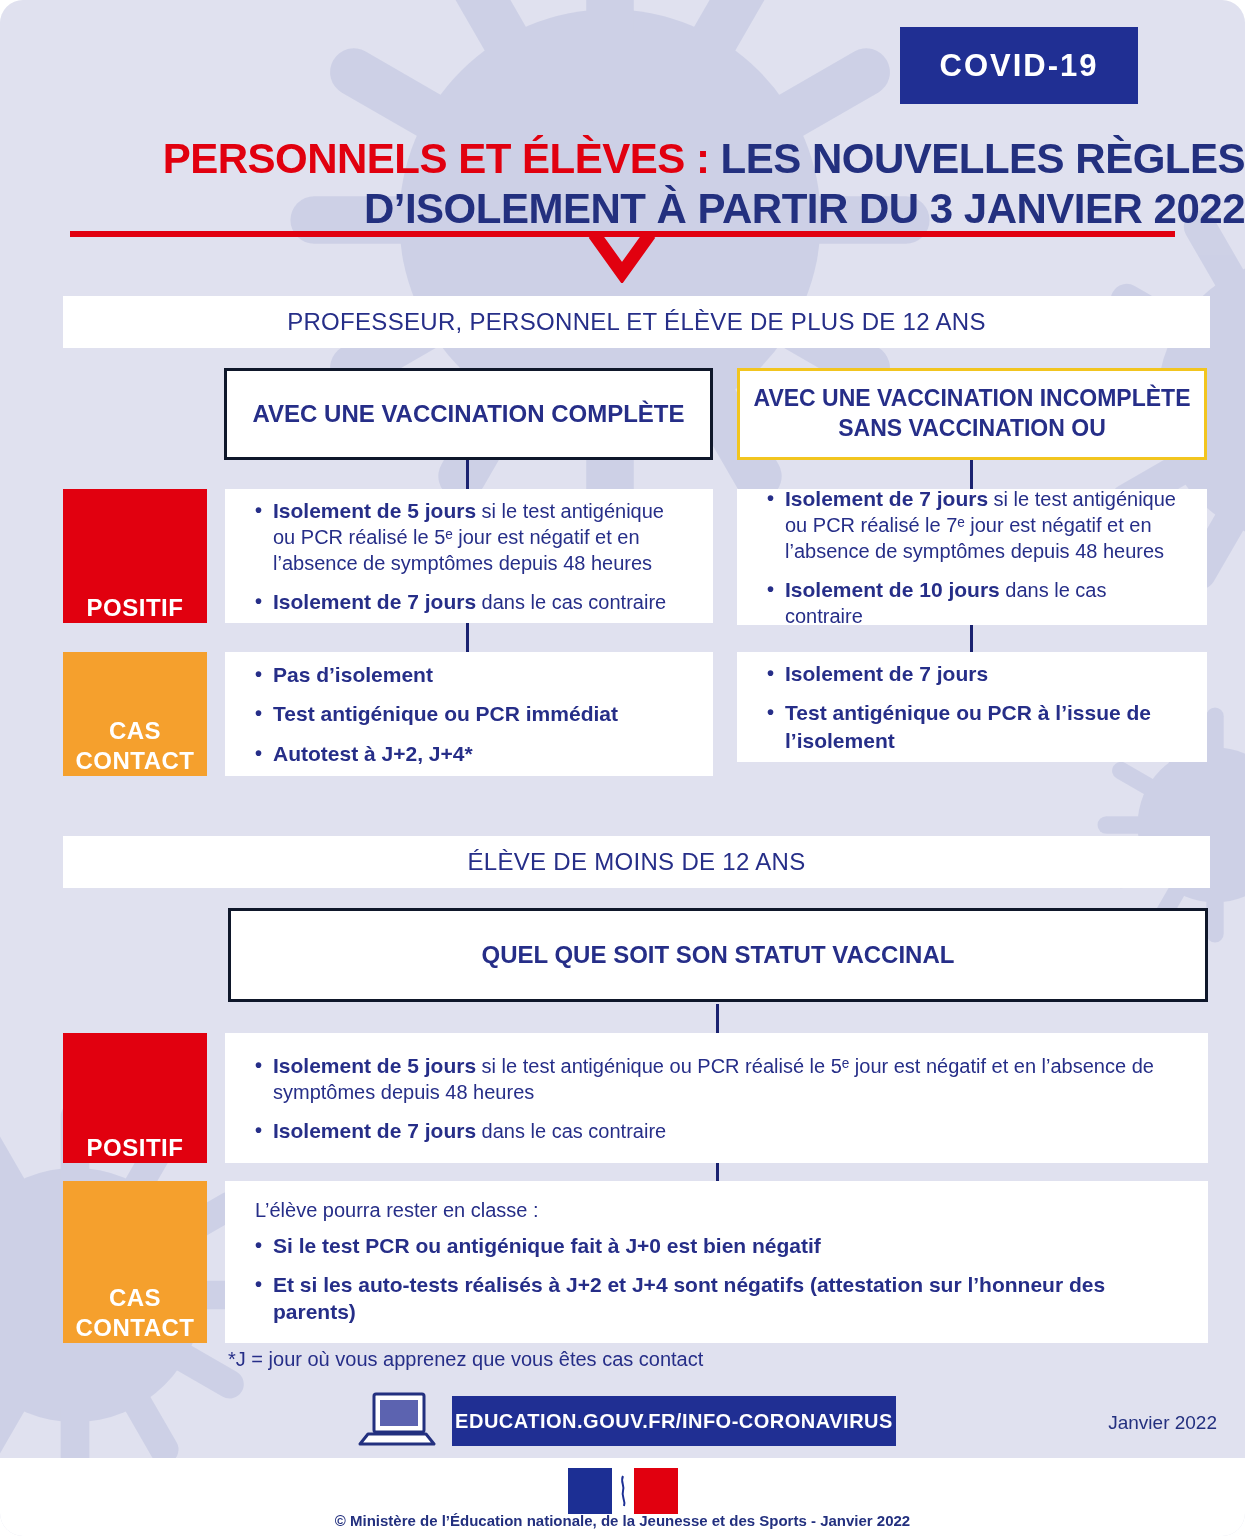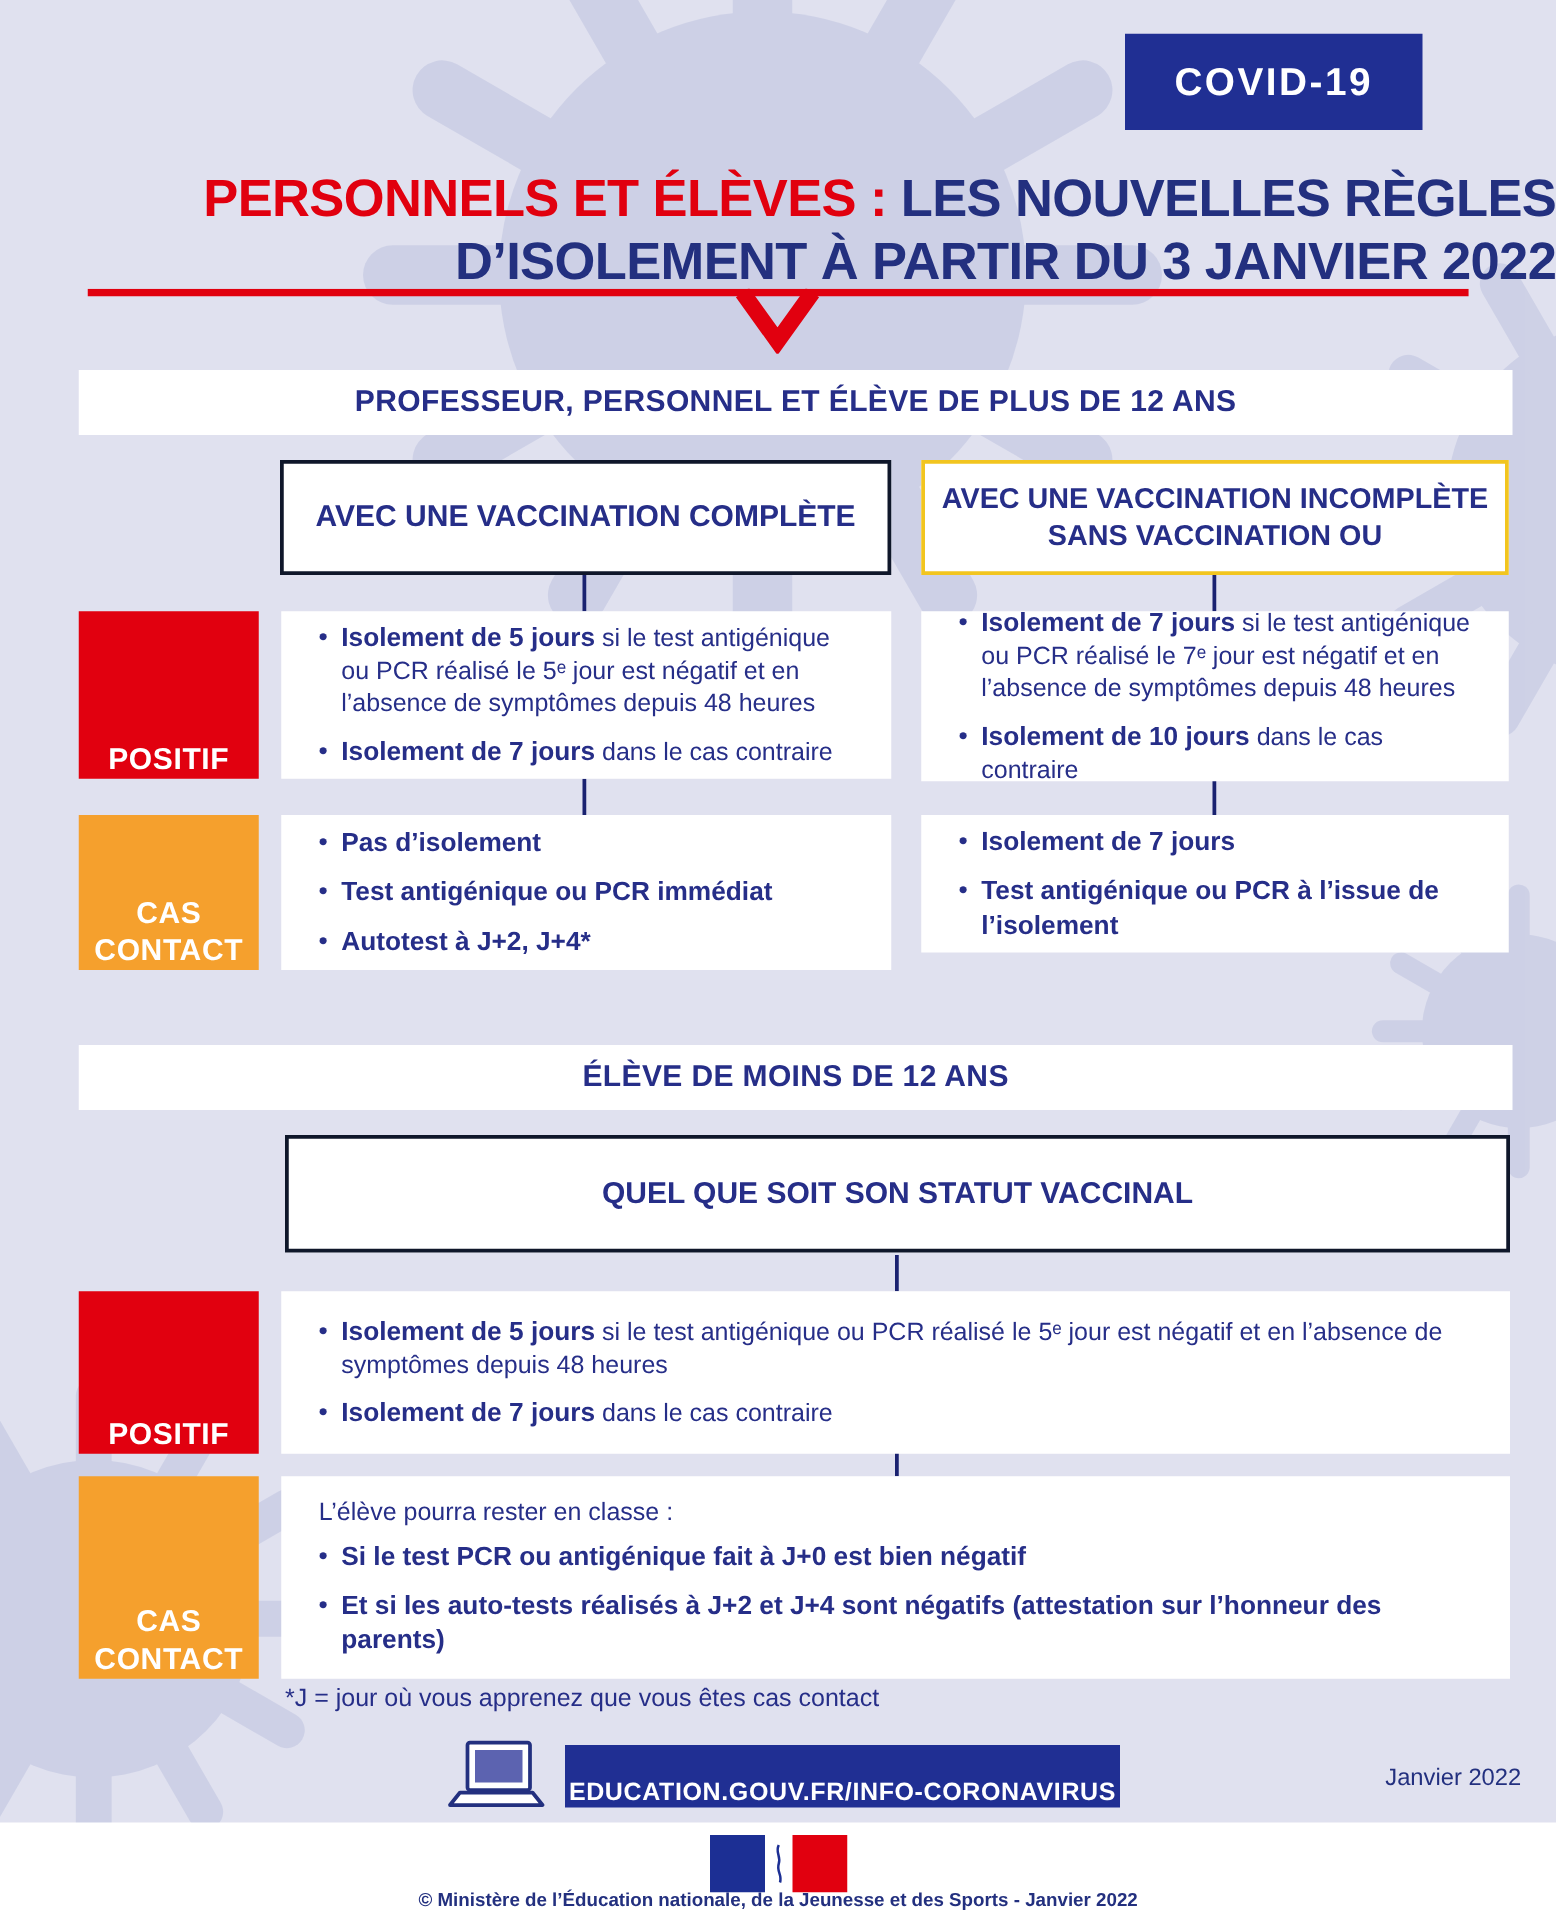--- a/index.html
+++ b/index.html
@@ -1,35 +1,36 @@
 <!DOCTYPE html>
 <html lang="fr"><head>
 <meta charset="utf-8">
 <style>
   *{margin:0;padding:0;box-sizing:border-box}
   html,body{background:#ffffff}
   .poster{
     position:relative;width:1245px;height:1536px;overflow:hidden;
     background:#e0e1ef;color:#262e88;
     font-family:"Liberation Sans","DejaVu Sans",sans-serif;
+    border-radius:23px;
   }
   .wm{position:absolute;fill:#bcc1de;opacity:.5;pointer-events:none}
   .badge{
     position:absolute;left:900px;top:27px;width:238px;height:77px;
     background:#202f93;color:#fff;display:flex;align-items:center;justify-content:center;
     font-weight:bold;font-size:31px;letter-spacing:2px;
   }
   .title{position:absolute;left:0;top:134px;width:100%;text-align:right;
     font-weight:bold;font-size:42px;line-height:50px;color:#23307f;letter-spacing:-.5px}
   .t-red{color:#e1000f}
   .divider{position:absolute;left:70px;top:231px}
   .bar{
     position:absolute;left:63px;width:1147px;height:52px;background:#fff;
     display:flex;align-items:center;justify-content:center;
-    font-weight:bold;font-size:24px;letter-spacing:.3px;
+    font-weight:normal;font-size:24px;letter-spacing:.3px;
   }
   .colbox{
     position:absolute;background:#fff;display:flex;flex-direction:column;
     align-items:center;justify-content:center;text-align:center;
     font-weight:bold;font-size:24px;line-height:1.3;
   }
   .colbox.green{border:3px solid #0f172a}
   .colbox.yellow{border:3px solid #f2c51f;font-size:23px}
   .vline{position:absolute;width:3px;background:#1a2270}
   .labelbox{
@@ -44,21 +45,21 @@
   }
   .bullet{position:relative;padding-left:18px;font-size:20px;line-height:1.3}
   .bullet+.bullet{margin-top:12px}
   .bullet::before{content:"\2022";position:absolute;left:0;top:0;font-weight:bold}
   .bb{font-weight:bold;font-size:21px}
   .br{font-size:20px}
   .intro{font-size:20px;margin-bottom:10px}
   .footnote{position:absolute;left:228px;top:1348px;font-size:20px}
   .urlbanner{
     position:absolute;left:452px;top:1396px;width:444px;height:50px;background:#202f93;
-    color:#fff;display:flex;align-items:flex-end;justify-content:center;
+    color:#fff;display:flex;align-items:center;justify-content:center;
     font-weight:bold;font-size:20px;letter-spacing:.5px;
   }
   .laptop{position:absolute;left:358px;top:1392px}
   .date{position:absolute;right:28px;top:1412px;font-size:19px;color:#23307f}
   .footerstrip{position:absolute;left:0;top:1458px;width:1245px;height:78px;background:#fff}
   .flag{position:absolute;left:50%;transform:translateX(-50%);top:1468px}
   .copyright{position:absolute;left:0;top:1512px;width:100%;text-align:center;
     font-weight:bold;font-size:15px;color:#23307f}
 </style>
 </head>

